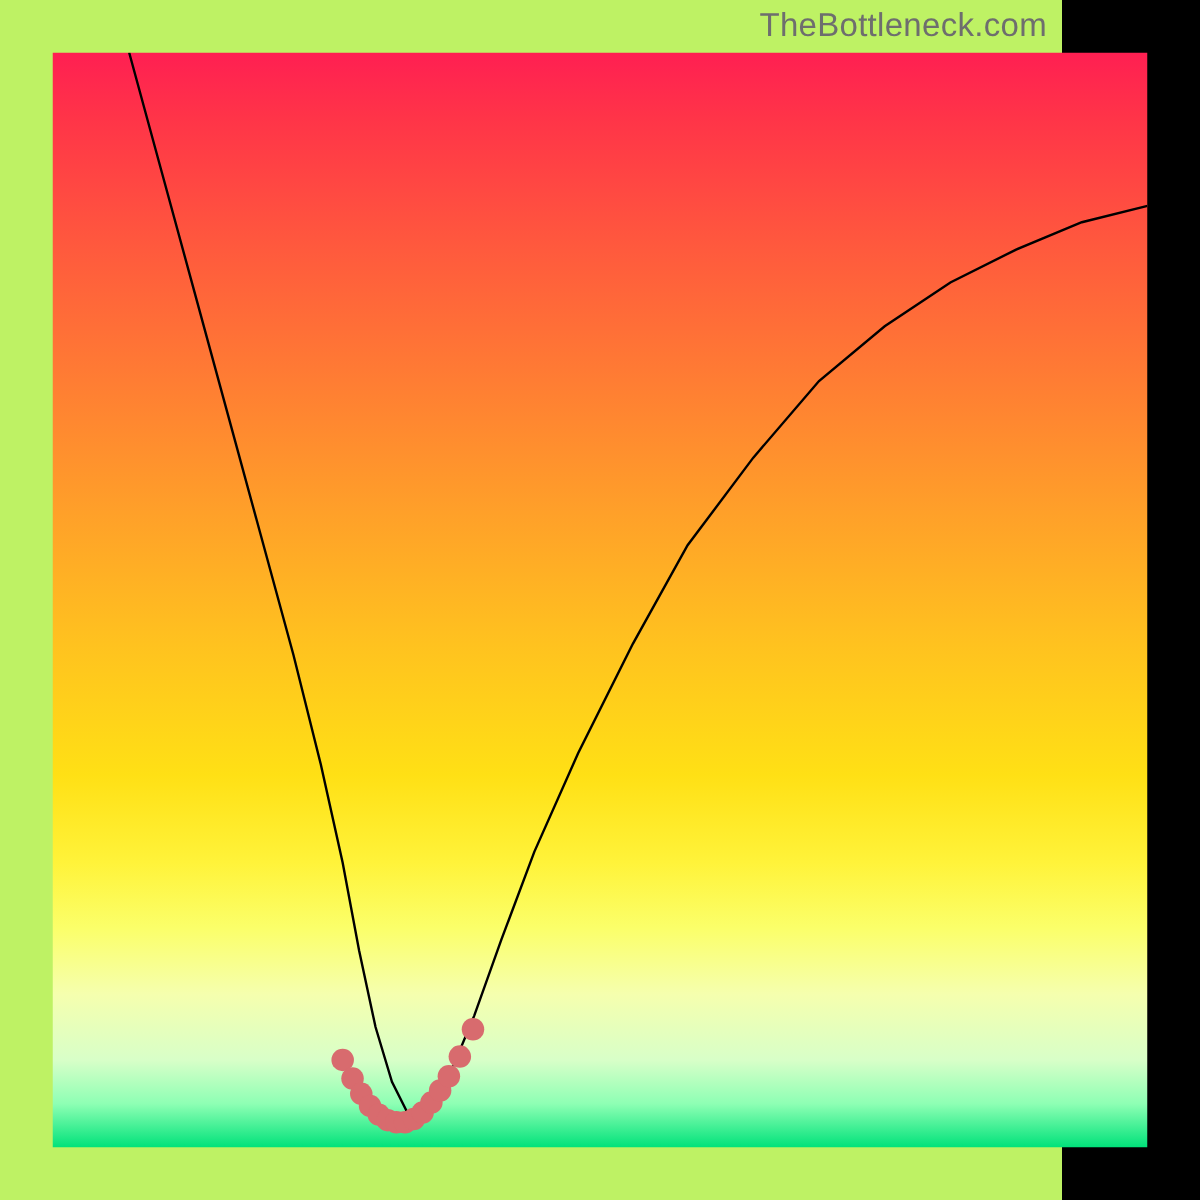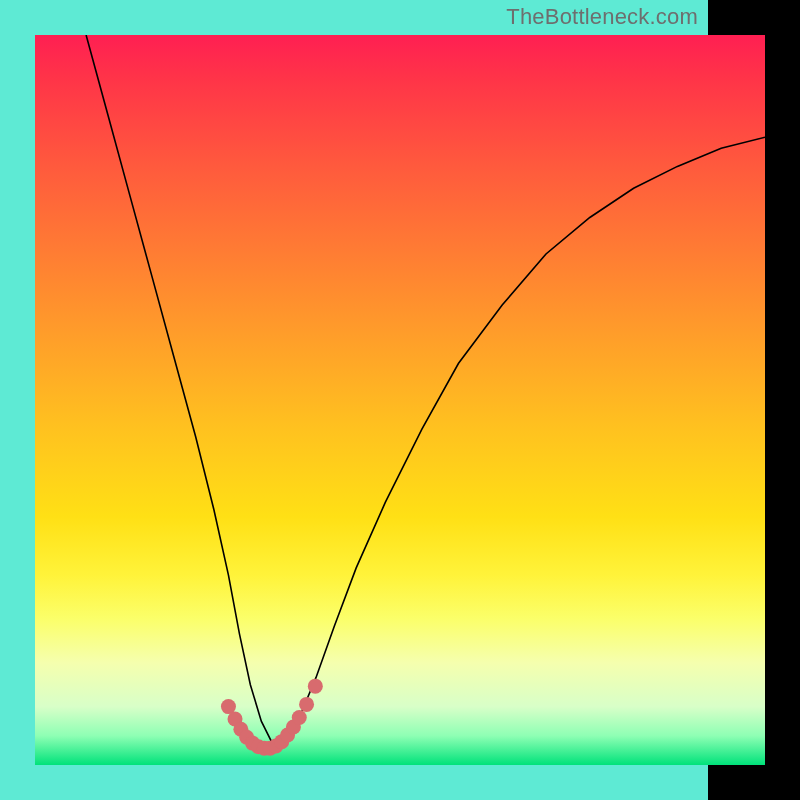--- a/index.html
+++ b/index.html
@@ -8,21 +8,21 @@
     width: 800px;
     height: 800px;
     background: #000;
     font-family: Arial, Helvetica, sans-serif;
     overflow: hidden;
   }
   .outer {
     position: relative;
     width: 708px;
     height: 800px;
-    background: #5eead4;
+    background: #bef264;
   }
   .plot {
     position: absolute;
     left: 35px;
     top: 35px;
     width: 730px;
     height: 730px;
     overflow: hidden;
   }
   .gradient-bg {

